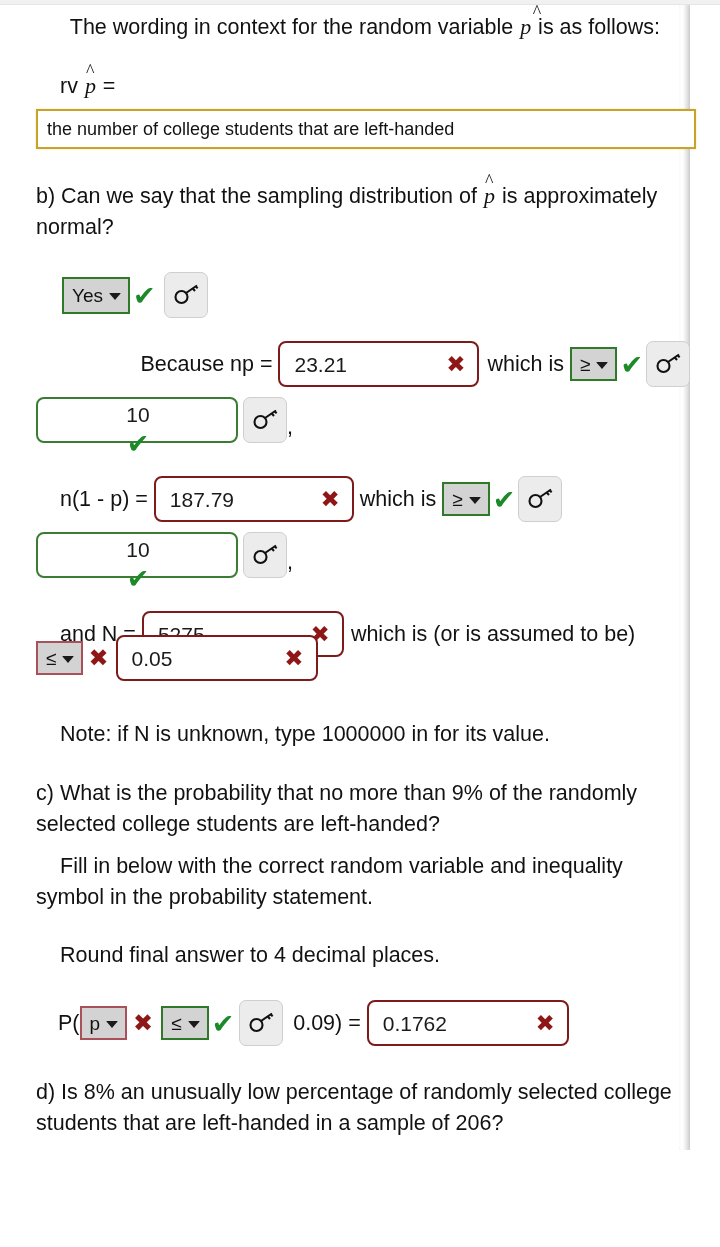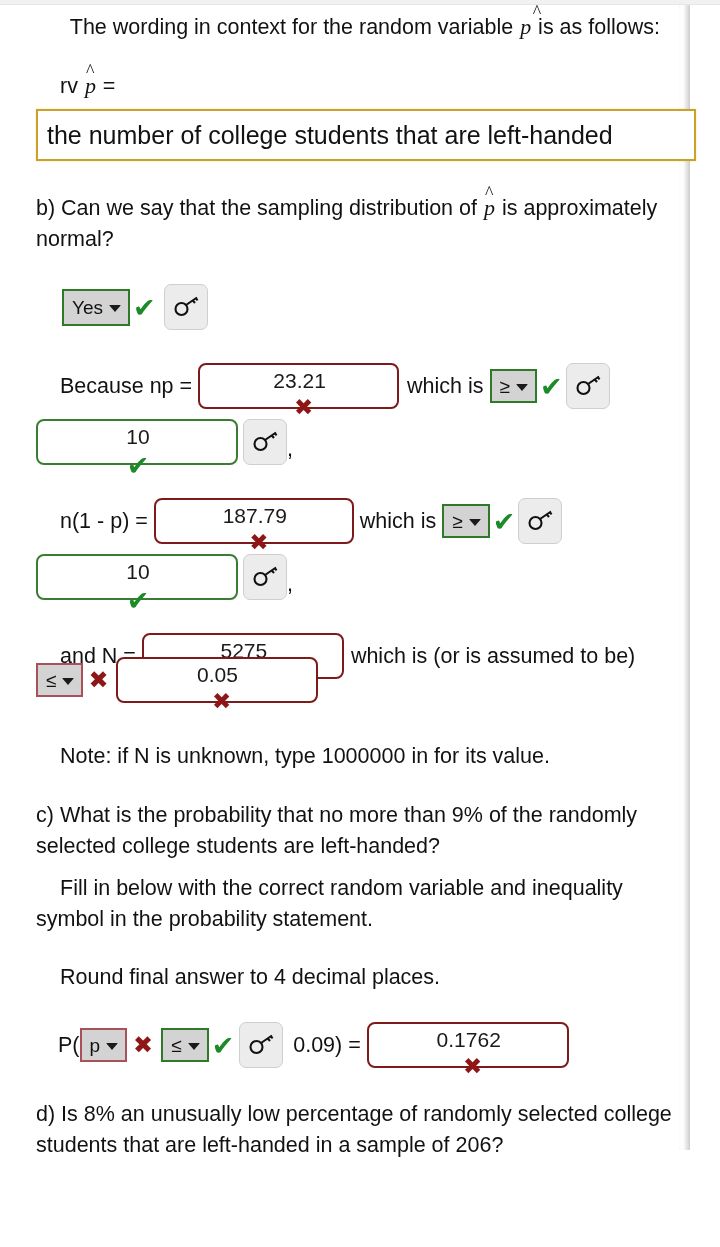--- a/index.html
+++ b/index.html
@@ -93,21 +93,21 @@
     border-radius: 8px;
     background: #fff;
     display: inline-flex;
     align-items: center;
     justify-content: space-between;
     padding: 0 12px 0 14px;
     font-size: 21px;
     color: #1a1a1a;
     vertical-align: middle;
   }
-  .txtbox.bad  { border: 2px solid #7d1a1a; flex-direction: column; }
+  .txtbox.bad  { border: 2px solid #7d1a1a; }
   .txtbox.good { border: 2px solid #3a7d32; flex-direction: column; }
   .txtbox .val { white-space: pre; }
 
   .sel {
     height: 34px;
     display: inline-flex;
     align-items: center;
     gap: 6px;
     padding: 0 7px 0 8px;
     background: #d3d3d3;
@@ -152,27 +152,27 @@
     display: inline-flex;
     align-items: center;
     justify-content: center;
     vertical-align: middle;
   }
   .keybtn svg { display: block; }
 
   
   .goldbox {
     position: relative;
-    height: 52px;
+    height: 40px;
     border: 2px solid #c9a227;
     background: #fff;
     display: flex;
     align-items: center;
     padding-left: 9px;
-    font-size: 25px;
+    font-size: 18px;
     color: #121212;
     box-shadow: 0 0 2px rgba(201,162,39,.35);
   }
 </style>
 </head>
 <body>
 
 <div class="top-strip"></div>
 
 <div class="scrollbar-track">
@@ -208,21 +208,21 @@
           <g fill="none" stroke="#111" stroke-width="2.1">
             <circle cx="8.5" cy="13" r="6"></circle>
             <line x1="13" y1="9" x2="24" y2="1.5"></line>
             <line x1="19.5" y1="4.2" x2="22" y2="7"></line>
             <line x1="22.6" y1="2.1" x2="24.6" y2="4.4"></line>
           </g>
         </svg>
     </span>
   </div>
 
-  <div class="row" style="margin:33px 0 0 60px;">
+  <div class="row" style="margin:23px 0 0 60px;justify-content:flex-end;">
     <span class="lbl">Because np = </span>
     <span class="txtbox bad" style="width:201px;">
       <span class="val">23.21</span>
       <span class="cross inbox">✖</span>
     </span>
     <span class="lbl" style="margin-left:8px;">which is </span>
     <span class="sel good">
       <span>≥</span>
       <span class="caret"></span>
     </span>

